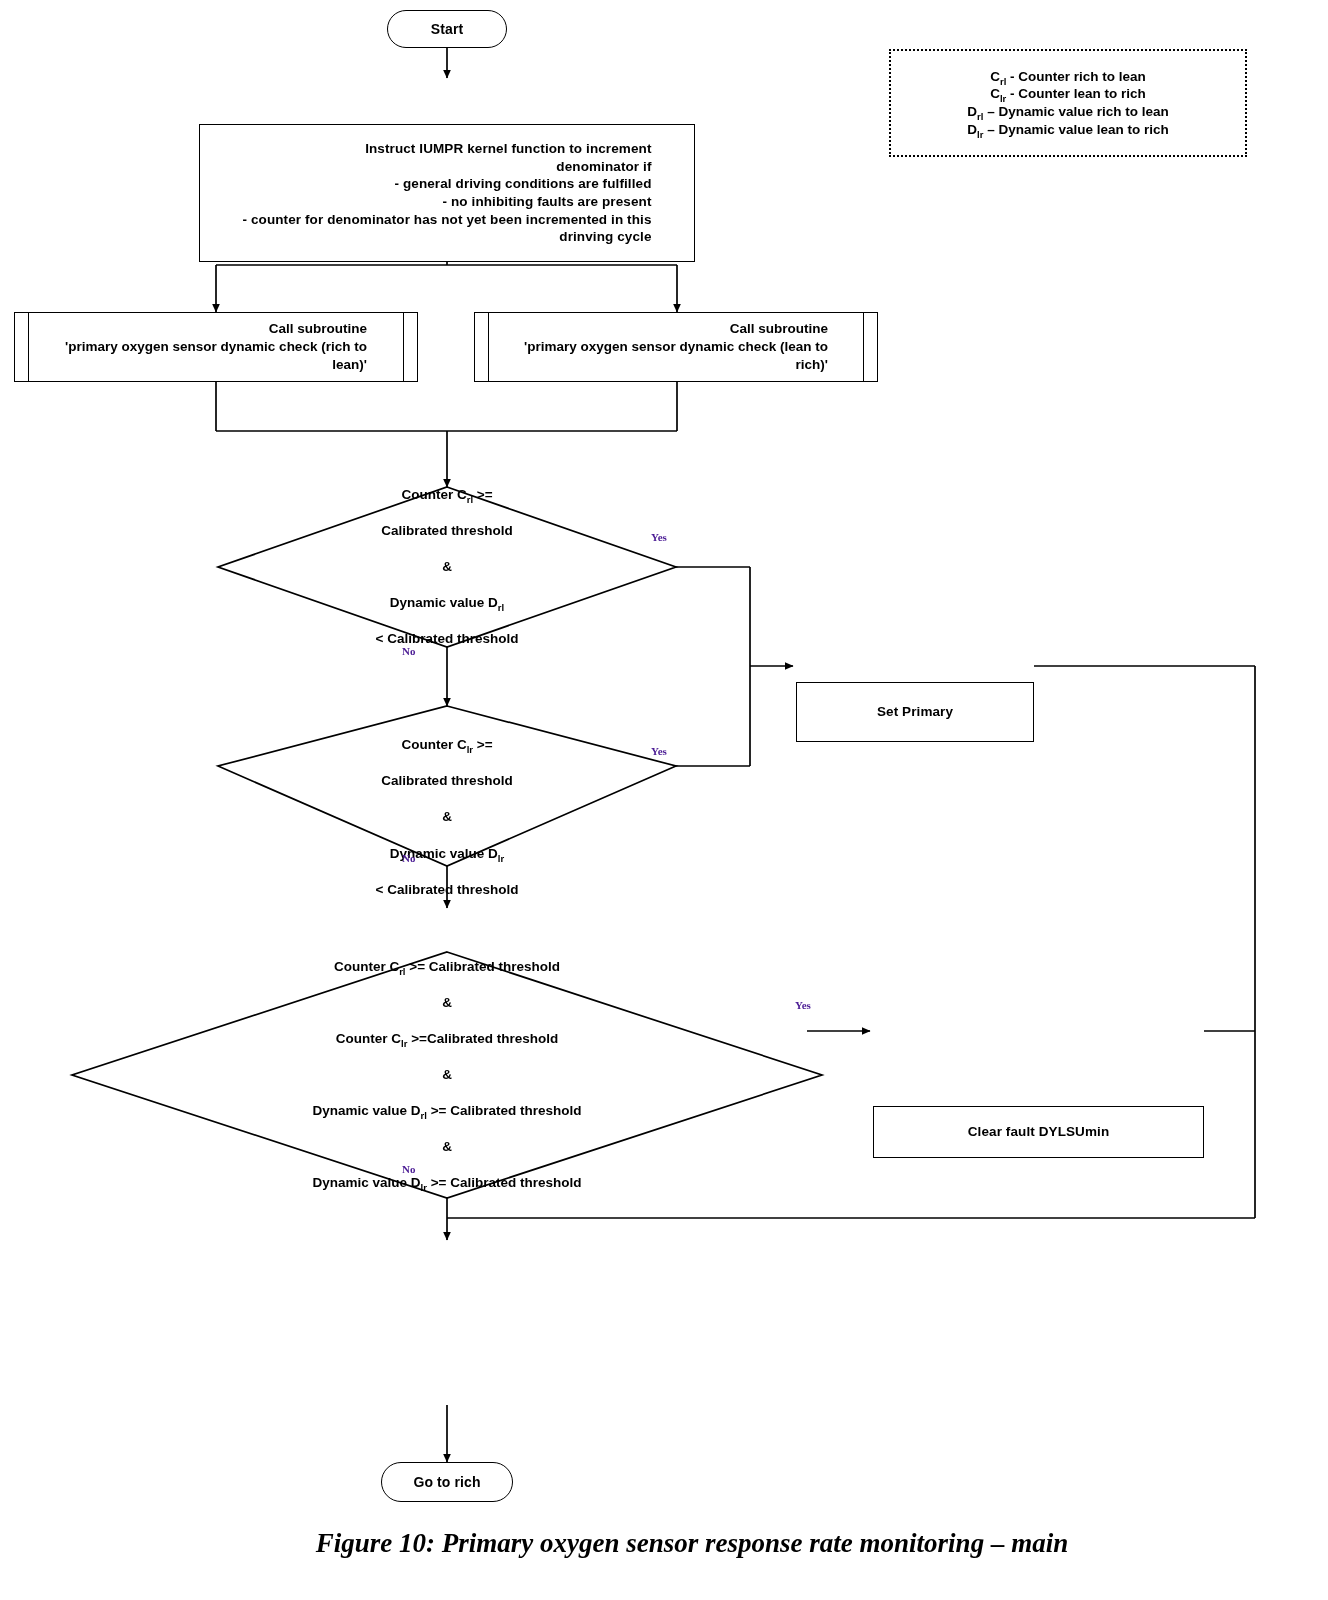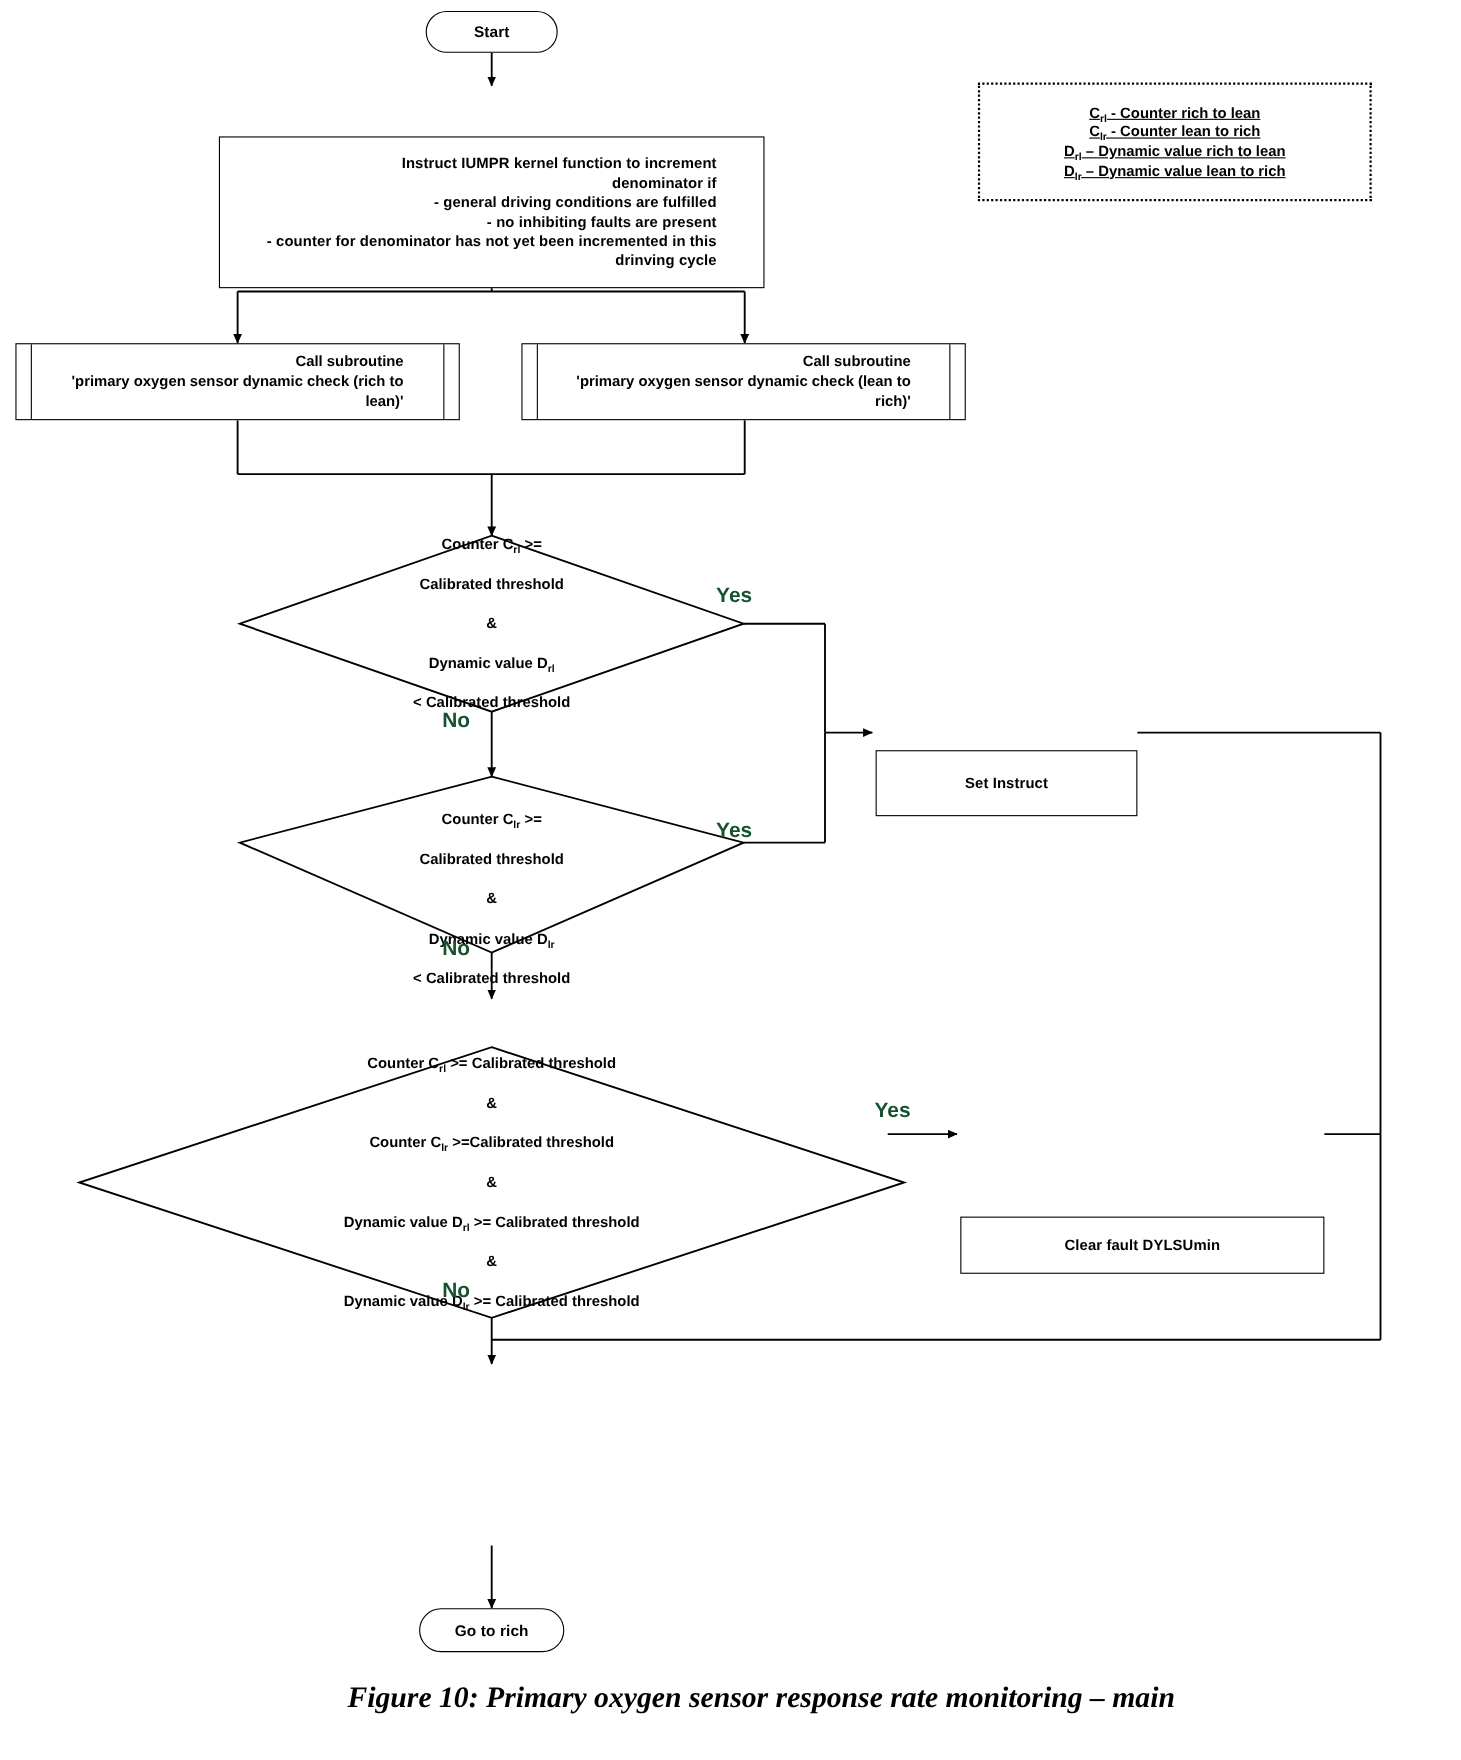--- a/index.html
+++ b/index.html
@@ -25,21 +25,21 @@
   .dec{position:absolute;}
   .dec svg.shape{position:absolute;left:0;top:0;overflow:visible;}
   .dec .txt{position:absolute;left:0;top:0;width:100%;height:100%;display:flex;align-items:center;justify-content:center;text-align:center;font-size:13.5px;line-height:1.34;font-weight:700;white-space:pre-line;}
 
   
   .legend{position:absolute;box-sizing:border-box;border:2px dotted #000;background:#fff;
           display:flex;flex-direction:column;align-items:center;justify-content:center;}
   .legend .lrow{font-size:13.5px;font-weight:700;line-height:1.30;white-space:nowrap;}
   .legend .lrow sub{font-size:9.5px;font-weight:700;}
 
-  .elabel{position:absolute;font-size:19px;font-weight:700;color:#14532d;white-space:nowrap;}
+  .elabel{position:absolute;font-size:11px;font-weight:700;color:#4c1d95;white-space:nowrap;font-family:Liberation Serif, serif;}
   sub{font-size:9.5px;line-height:0;}
 
   .caption{position:absolute;left:0;width:1328px;text-align:center;
            font-family:"Liberation Serif", serif;font-style:italic;font-weight:700;font-size:27px;margin-left:28px;}
 </style>
 </head>
 <body>
 
 <div id="page">
 
@@ -82,21 +82,21 @@
       <path d="M1204,1031 L1255,1031"></path>
 
       <path d="M447,1218 L1255,1218"></path>
 
       <path d="M447,1154 L447,1240" marker-end="url(#ah)"></path>
 
       <path d="M447,1405 L447,1462" marker-end="url(#ah)"></path>
     </g>
   </svg>
 
-  <div class="legend" style="left:889px;top:75px;width:358px;height:108px;text-decoration:underline;">
+  <div class="legend" style="left:889px;top:49px;width:358px;height:108px;">
     <div class="lrow">
       <span>C</span><sub>rl</sub><span> - Counter rich to lean</span>
     </div>
     <div class="lrow">
       <span>C</span><sub>lr</sub><span> - Counter lean to rich</span>
     </div>
     <div class="lrow">
       <span>D</span><sub>rl</sub><span> – Dynamic value rich to lean</span>
     </div>
     <div class="lrow">
@@ -178,21 +178,21 @@
         <div><span>Counter C</span><sub>lr</sub><span> &gt;=Calibrated threshold</span></div>
         <div>&amp;</div>
         <div><span>Dynamic value D</span><sub>rl</sub><span> &gt;= Calibrated threshold</span></div>
         <div>&amp;</div>
         <div><span>Dynamic value D</span><sub>lr</sub><span> &gt;= Calibrated threshold</span></div>
       </div>
     </div>
   </div>
 
   <div class="node proc" style="left:796px;top:636px;width:238px;height:60px;">
-    <span class="txt">Set Instruct</span>
+    <span class="txt">Set Primary</span>
   </div>
 
   <div class="node proc" style="left:873px;top:1060px;width:331px;height:52px;">
     <span class="txt">Clear fault DYLSUmin</span>
   </div>
 
 
   <div class="node term" style="left:381px;top:1462px;width:132px;height:40px;">
     <span class="txt">Go to rich</span>
   </div>

